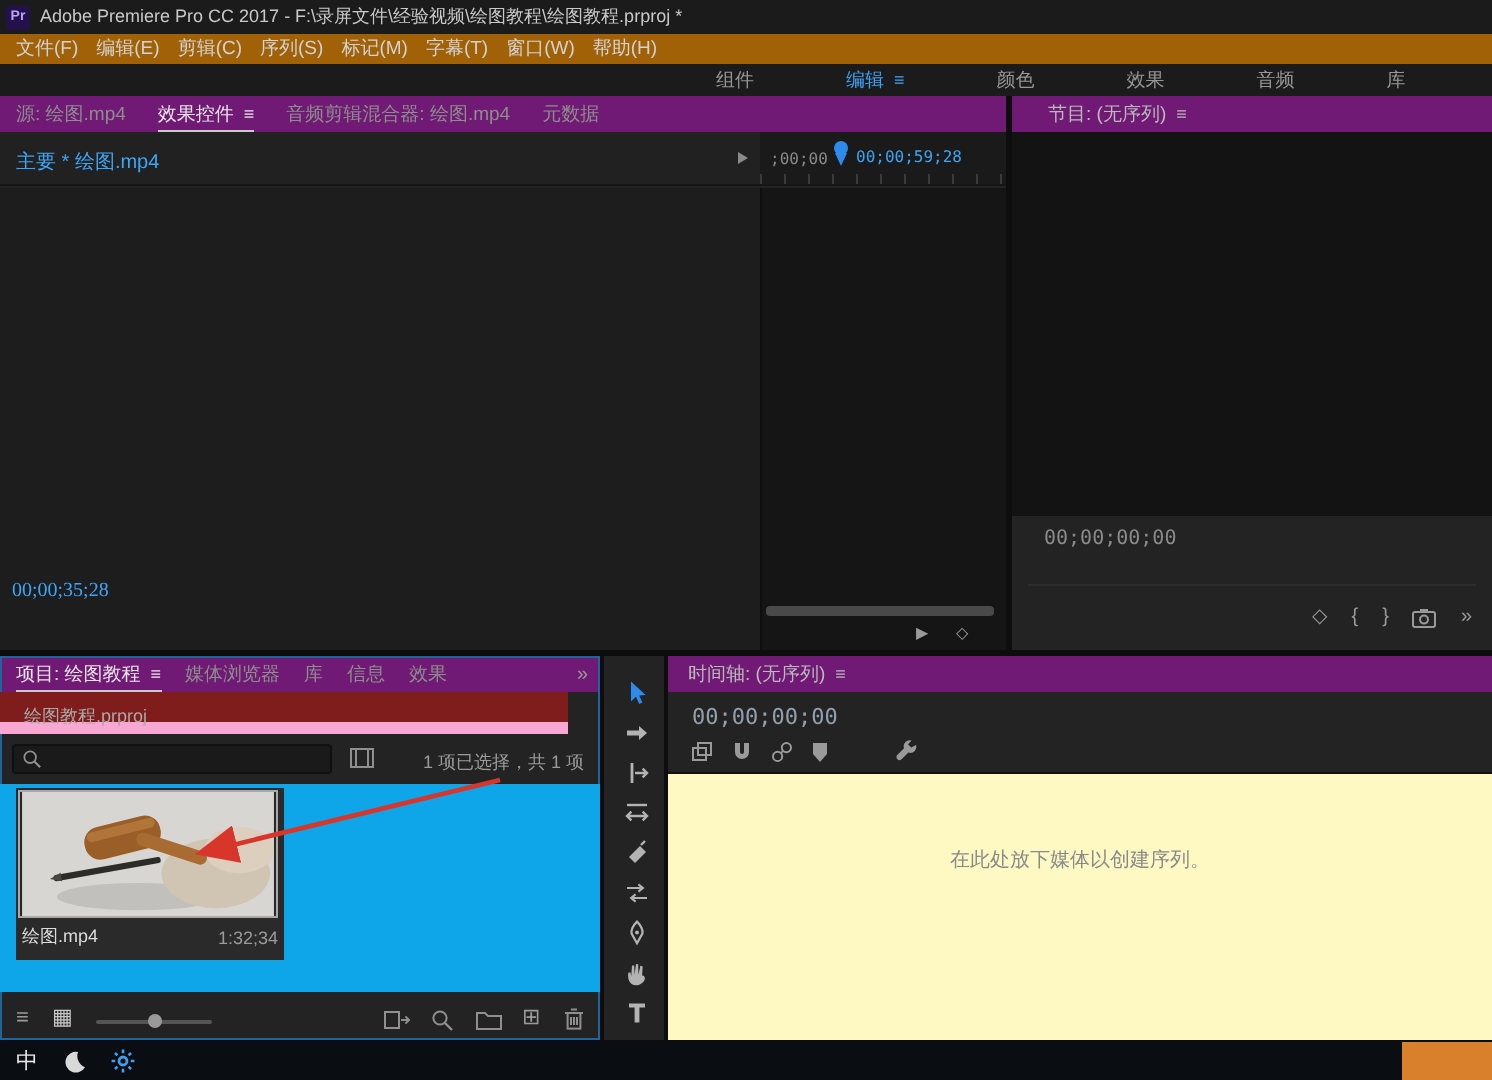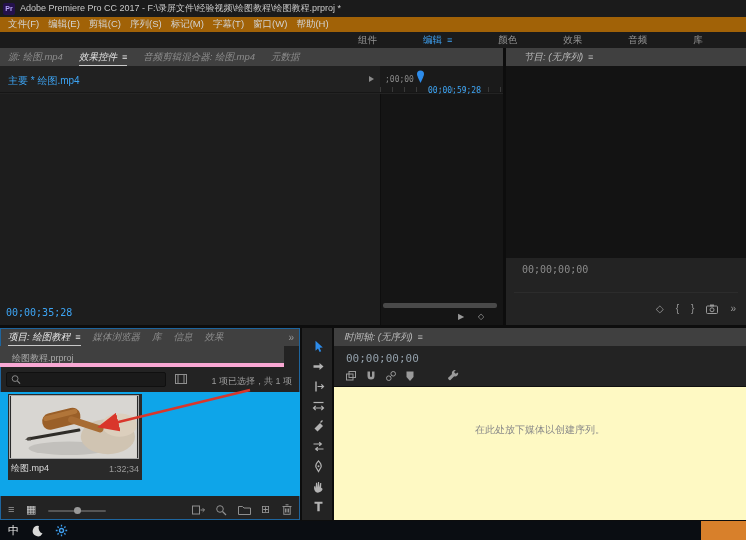--- a/index.html
+++ b/index.html
@@ -17,21 +17,21 @@
 
   .menubar { left:0; top:17px; width:746px; height:15px; background:#a16207; display:flex; align-items:center; gap:5px; padding-left:6px; color:#d2d2d2; }
   .menu-item { font-size:9.5px; padding:0 2px; white-space:nowrap; }
 
   .workspacebar { left:0; top:32px; width:746px; height:16px; background:#1b1b1b; display:flex; align-items:center; gap:26px; padding-left:338px; color:#969696; }
   .ws-tab { font-size:9.5px; white-space:nowrap;margin-left:20px; }
   .ws-tab.active { color:#3fa3f5; }
   .pmenu { font-size:9px; margin-left:5px; }
 
   .panel { position:absolute; background:#232323; }
-  .tabbar { display:flex; align-items:center; gap:14px; height:18px; padding-left:8px; font-size:9.5px; color:#8d8d8d; background:#404040;font-style:italic; }
+  .tabbar { display:flex; align-items:center; gap:14px; height:18px; padding-left:8px; font-size:9.5px; color:#8d8d8d; background:#701a75; }
   .tab { white-space:nowrap; padding:2px 0 1px; }
   .tab.active { color:#e6e6e6; border-bottom:1px solid #c9c9c9; }
 
   .monitor { background:#131313; }
   .icon { color:#9a9a9a; font-size:10px; line-height:1; }
   svg { display:block; }
 
   .search-box { display:flex; align-items:center; gap:4px; background:#1a1a1a; border:1px solid #101010; border-radius:2px; padding:0 4px; }
   .search-input { background:transparent; border:none; outline:none; color:#ccc; font-size:9px; width:100%; }
 
@@ -89,25 +89,25 @@
       <span class="abs blue" style="left:8px;top:8px;font-size:10px;">主要 * 绘图.mp4</span>
       <span class="abs" style="right:6px;top:10px;width:0;height:0;border-left:5px solid #8a8a8a;border-top:3.5px solid transparent;border-bottom:3.5px solid transparent;"></span>
     </div>
     <div class="abs" style="left:380px;top:18px;width:123px;height:27px;background:#1a1a1a;border-bottom:1px solid #161616;">
       <div class="abs" style="left:0;bottom:0;width:100%;height:5px;background:repeating-linear-gradient(90deg,#3a3a3a 0 1px,transparent 1px 12px);"></div>
       <span class="abs tc grey" style="left:5px;top:9px;font-size:8px;">;00;00</span>
       <svg class="abs" style="left:36px;top:4px;" width="9" height="14" viewBox="0 0 9 14">
         <circle cx="4.5" cy="4" r="3.5" fill="#2d8ceb"></circle>
         <path d="M1.5 6.5 L4.5 13 L7.5 6.5 Z" fill="#2d8ceb"></path>
       </svg>
-      <span class="abs tc blue" style="left:48px;top:20px;font-size:8px;">00;00;59;28</span>
+      <span class="abs tc blue" style="left:48px;top:8px;font-size:8px;">00;00;59;28</span>
     </div>
     <div class="abs" style="left:0;top:46px;width:380px;height:231px;background:#1d1d1d;"></div>
     <div class="abs" style="left:380px;top:46px;width:123px;height:231px;background:#151515;border-left:1px solid #0e0e0e;"></div>
-    <span class="abs tc blue" style="left:6px;top:259px;font-size:10px;">00;00;35;28</span>
+    <span class="abs tc blue" style="left:6px;top:242px;font-size:10px;font-family:Liberation Serif, serif;">00;00;35;28</span>
     <div class="abs" style="left:383px;top:255px;width:114px;height:5px;background:#494949;border-radius:2px;"></div>
     <span class="abs icon" style="left:458px;top:265px;font-size:8px;">▶</span>
     <span class="abs icon" style="left:478px;top:265px;font-size:8px;">◇</span>
   </div>
 
   <div class="panel" style="left:506px;top:48px;width:240px;height:277px;">
     <div class="tabbar" style="padding-left:18px;">
       <span class="tab" style="color:#b9b9b9;"><span>节目: (无序列)</span><span class="pmenu">≡</span></span>
     </div>
     <div class="abs monitor" style="left:0;top:18px;width:240px;height:192px;"></div>
@@ -128,21 +128,21 @@
 
   <div class="panel" style="left:0;top:328px;width:300px;height:192px;outline:1px solid #1e659e;outline-offset:-1px;">
     <div class="tabbar" style="gap:12px;">
       <span class="tab active"><span>项目: 绘图教程</span><span class="pmenu">≡</span></span>
       <span class="tab">媒体浏览器</span>
       <span class="tab">库</span>
       <span class="tab">信息</span>
       <span class="tab">效果</span>
     </div>
     <span class="abs icon" style="right:6px;top:5px;">»</span>
-    <div class="abs" style="left:0;top:18px;width:284px;height:21px;background:#404040;border-bottom:4px solid #f9a8d4;">
+    <div class="abs" style="left:0;top:18px;width:284px;height:21px;background:#7f1d1d;border-bottom:6px solid #f9a8d4;">
       <span class="abs" style="left:12px;top:6px;color:#a9a9a9;font-size:9px;">绘图教程.prproj</span>
     </div>
     <div class="abs search-box" style="left:6px;top:44px;width:160px;height:15px;">
       <svg width="11" height="11" viewBox="0 0 11 11">
         <circle cx="4.5" cy="4.5" r="3.2" fill="none" stroke="#8f8f8f"></circle>
         <path d="M7 7 L10 10" stroke="#8f8f8f" stroke-width="1.2"></path>
       </svg>
       <input class="search-input" style="">
     </div>
     <svg class="abs" style="left:175px;top:46px;" width="12" height="10" viewBox="0 0 12 10">

